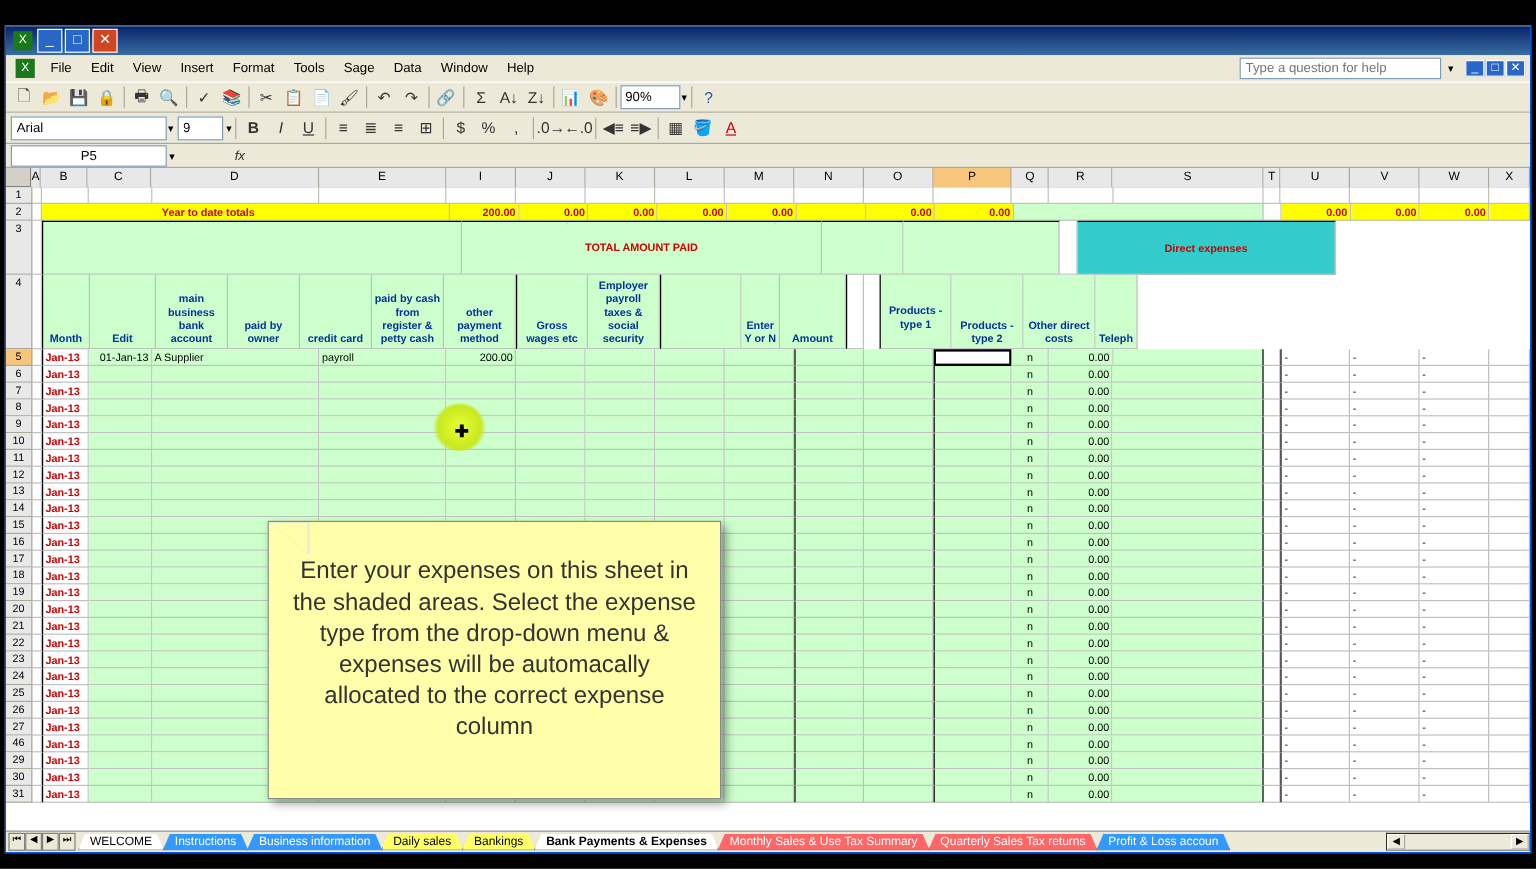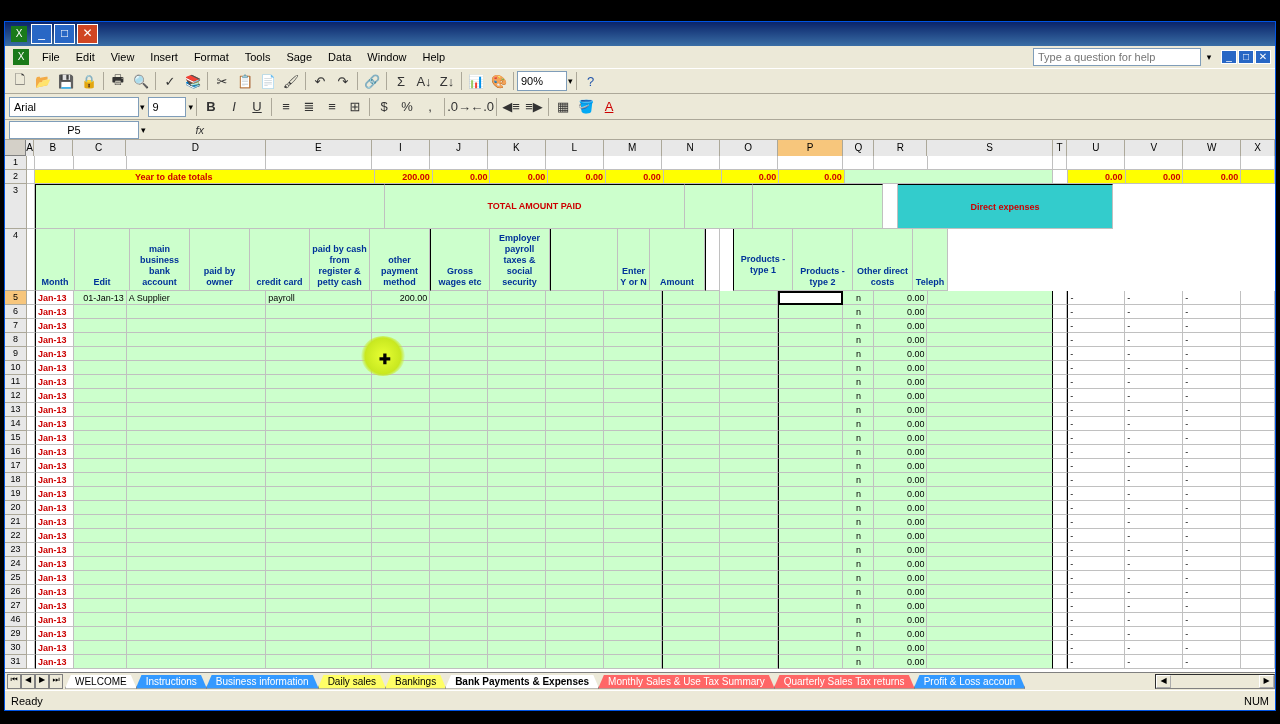--- a/index.html
+++ b/index.html
@@ -926,20 +926,21 @@
           <div class="cell data-cell" style="width:130px;border-right:1px solid #000;"></div>
           <div class="cell" style="width:15px"></div>
           <div class="cell c" style="width:60px;border-left:1px solid #000;">-</div>
           <div class="cell c" style="width:60px;">-</div>
           <div class="cell c" style="width:60px;">-</div>
           <div class="cell" style="width:35px"></div>
         </div>
       </div>
     <div class="cursor-highlight"></div>
     <div class="cursor-cross">✚</div>
+    <div class="callout">Enter your expenses on this sheet in the shaded areas. Select the expense type from the drop-down menu &amp; expenses will be automacally allocated to the correct expense column</div>
   </div>
 
   <div class="sheet-tabs">
     <div class="tab-nav">
       <div class="tab-nav-btn">⏮</div>
       <div class="tab-nav-btn">◀</div>
       <div class="tab-nav-btn">▶</div>
       <div class="tab-nav-btn">⏭</div>
     </div>
     <div id="tabs" style="display:flex;">
@@ -953,19 +954,13 @@
         <div class="tab red">Quarterly Sales Tax returns</div>
         <div class="tab blue">Profit &amp; Loss accoun</div>
       </div>
     <div class="hscroll">
       <div class="hscroll-btn">◀</div>
       <div style="flex:1;"></div>
       <div class="hscroll-btn">▶</div>
     </div>
   </div>
 
-  <div class="statusbar">
-    <span>Ready</span>
-    <div class="status-right">
-      <span>NUM</span>
-    </div>
-  </div>
 </div>
 
 </body></html>

